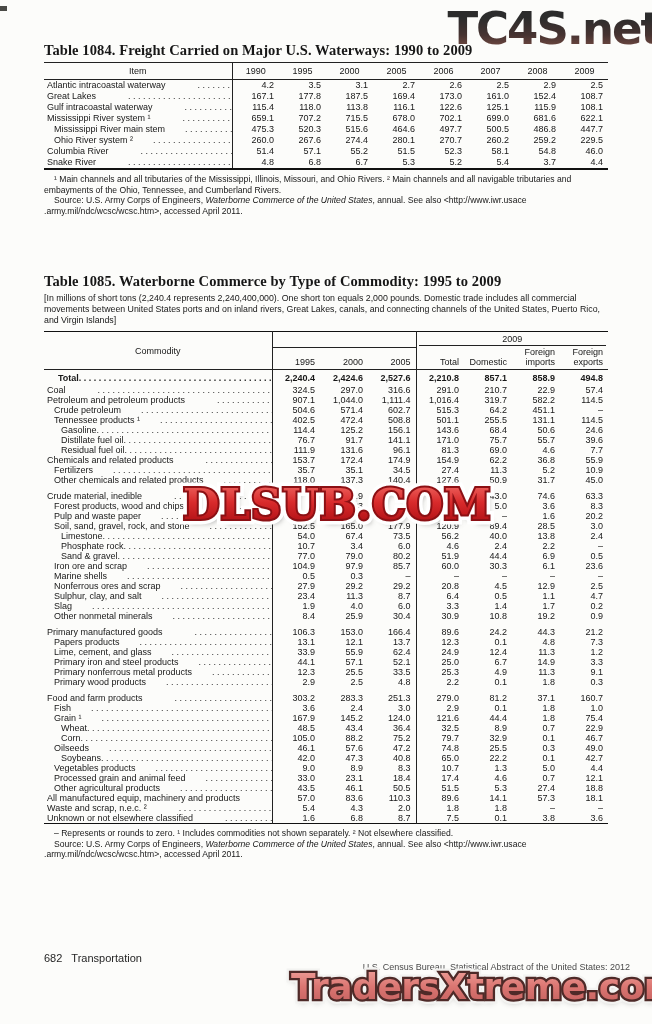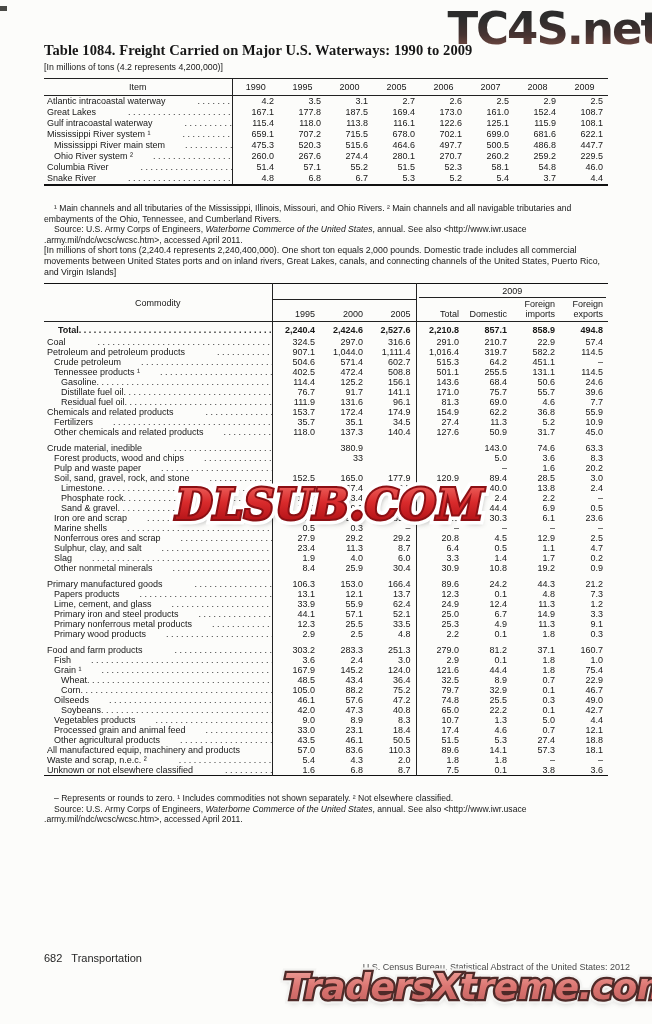--- a/index.html
+++ b/index.html
@@ -40,30 +40,30 @@
   th.vr, td.vr { border-left:1px solid #222; }
 
   .lw { display:flex; overflow:hidden; }
   .lt { white-space:nowrap; }
   .ld { flex:1 1 auto; white-space:nowrap; overflow:hidden; color:#1c1c1c; }
   .i0 { padding-left:3px;gap:32px; } .i1 { padding-left:10px;gap:20px; } .i2 { padding-left:17px;justify-content:space-between; }
   .itot { padding-left:14px; }
   tr.total td { font-weight:bold; padding-top:3px; padding-bottom:2px; }
   tr.g td { padding-top:6px; }
 
-  .fns { margin-top:17px; }
+  .fns { margin-top:4px; }
   .fn { font-size:8.6px; line-height:10.5px; margin:0; text-indent:10px; }
 
   .footer-left { position:absolute; left:44px; top:952px; font-size:11px; color:#262626; }
   .footer-left .fnum { margin-right:9px; }
   .census { position:absolute; right:22px; top:962px; font-size:9px; color:#4a4a4a; }
 
   
   .wm { position:absolute; white-space:nowrap; pointer-events:none; z-index:5; }
-  .wm .layer { position:absolute; left:8px; top:0;font-style:italic; }
+  .wm .layer { position:absolute; left:15px; top:0; }
 
   .wm-tc4s {
     top:2px; right:-8px;
     font-family:"DejaVu Sans","Liberation Sans",sans-serif;
     font-weight:800; font-size:45px; letter-spacing:-2px;
     background:linear-gradient(180deg,#2c2c2c 30%,#463331 62%,#8a564b 100%);
     -webkit-background-clip:text; background-clip:text; color:transparent;
   }
 
   .wm-dlsub {
@@ -87,21 +87,20 @@
                       -webkit-background-clip:text; background-clip:text; }
 </style>
 </head>
 <body>
 
 <div class="artifact"></div>
 
 <div class="content">
 
   <h2 class="tbl-title">Table 1084. Freight Carried on Major U.S. Waterways: 1990 to 2009</h2>
-  <p class="note">[In millions of tons (4.2 represents 4,200,000)]</p>
 
   <table id="t84">
     <colgroup>
       <col style="width:188px">
       <col style="width:47px">
         <col style="width:47px">
         <col style="width:47px">
         <col style="width:47px">
       <col style="width:47px">
         <col style="width:47px">
@@ -251,20 +250,21 @@
           <td class="num">4.4</td>
         </tr>
       </tbody>
   </table>
 
   <div class="fns">
     <p class="fn">¹ Main channels and all tributaries of the Mississippi, Illinois, Missouri, and Ohio Rivers. ² Main channels and all navigable tributaries and embayments of the Ohio, Tennessee, and Cumberland Rivers.</p>
     <p class="fn"><span>Source: U.S. Army Corps of Engineers, </span><i>Waterborne Commerce of the United States</i><span>, annual. See also &lt;http://www.iwr.usace .army.mil/ndc/wcsc/wcsc.htm&gt;, accessed April 2011.</span></p>
   </div>
 
+  <h2 class="tbl-title t85-title">Table 1085. Waterborne Commerce by Type of Commodity: 1995 to 2009</h2>
   <p class="note">[In millions of short tons (2,240.4 represents 2,240,400,000). One short ton equals 2,000 pounds. Domestic trade includes all commercial movements between United States ports and on inland rivers, Great Lakes, canals, and connecting channels of the United States, Puerto Rico, and Virgin Islands]</p>
 
   <table id="t85">
     <colgroup>
       <col style="width:228px">
       <col style="width:48px">
         <col style="width:48px">
         <col style="width:48px">
         <col style="width:48px">
       <col style="width:48px">

